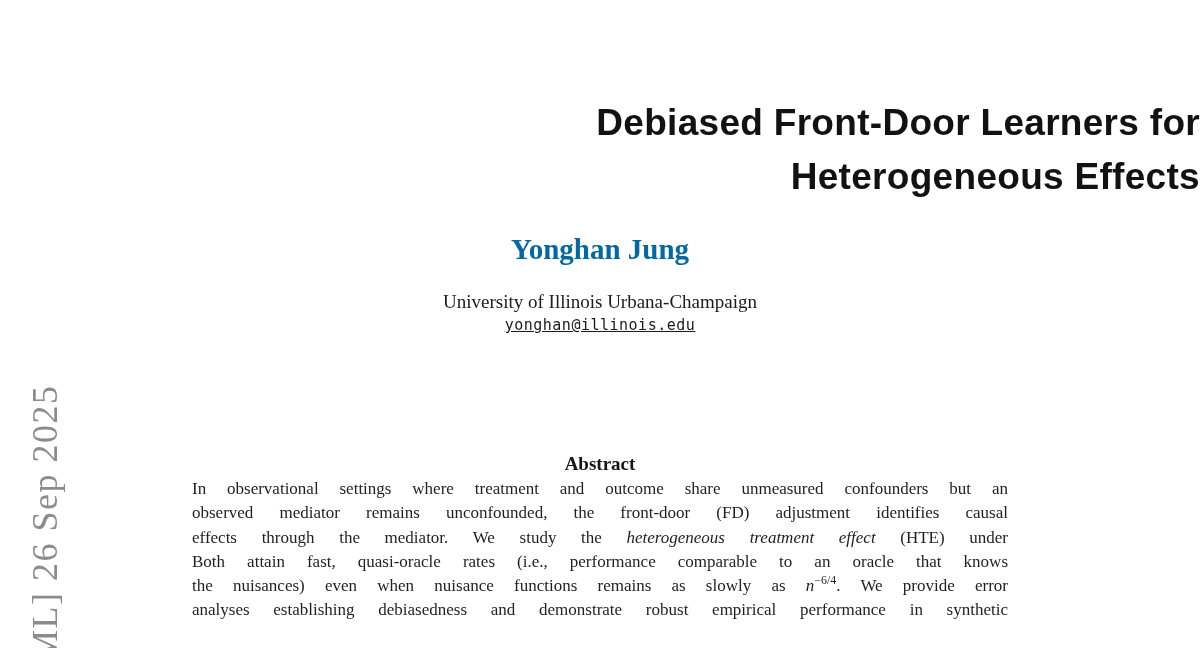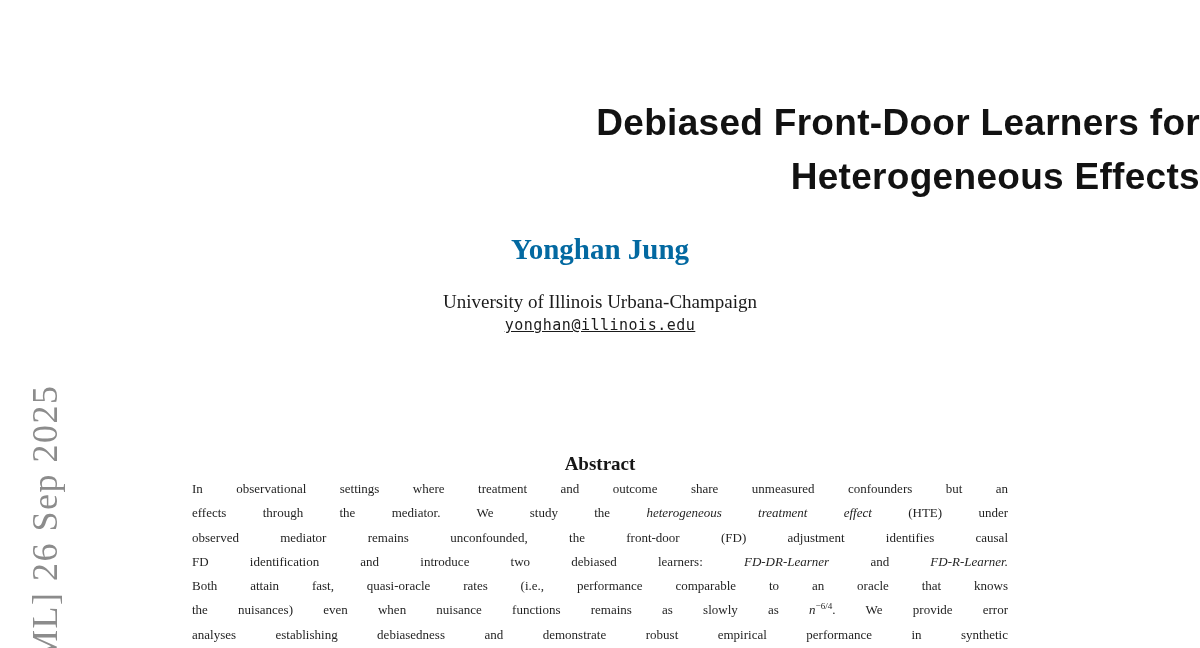--- a/index.html
+++ b/index.html
@@ -85,21 +85,21 @@
     font-size: 19px;
     color: #161616;
     margin-top: 14px;
   }
   .abs-body {
     position: absolute;
     top: 477px;
     left: 192px;
     width: 816px;
     font-family: "Liberation Serif", serif;
-    font-size: 13px;
+    font-size: 17px;
     line-height: 24.3px;
     color: #1f1f1f;
   }
   .abs-line {
     text-align: justify;
     text-align-last: justify;
     white-space: nowrap;
     height: 24.3px;
     overflow: visible;
   }
@@ -127,21 +127,20 @@
   <div class="author">Yonghan Jung</div>
 
   <div class="affil">University of Illinois Urbana-Champaign</div>
 
   <div class="email">yonghan@illinois.edu</div>
 
   <div class="abs-head">Abstract</div>
 
   <div class="abs-body" id="abstract-body">
       <div class="abs-line"><span>In observational settings where treatment and outcome share unmeasured confounders but an</span></div>
+      <div class="abs-line"><span>observed mediator remains unconfounded, the front-door (FD) adjustment identifies causal</span></div>
       <div class="abs-line"><span>effects through the mediator.  We study the </span><span class="seg-i">heterogeneous treatment effect</span><span> (HTE) under</span></div>
-      <div class="abs-line"><span>observed mediator remains unconfounded, the front-door (FD) adjustment identifies causal</span></div>
-      <div class="abs-line"><span>FD identification and introduce two debiased learners: </span><span class="seg-i">FD-DR-Learner</span><span> and </span><span class="seg-i">FD-R-Learner.</span></div>
       <div class="abs-line"><span>Both attain fast, quasi-oracle rates (i.e., performance comparable to an oracle that knows</span></div>
       <div class="abs-line"><span>the nuisances) even when nuisance functions remains as slowly as </span><span class="seg-i">n</span><span class="seg-sup">−6/4</span><span>. We provide error</span></div>
       <div class="abs-line"><span>analyses establishing debiasedness and demonstrate robust empirical performance in synthetic</span></div>
     </div>
 
 </div>
 
 </body></html>

